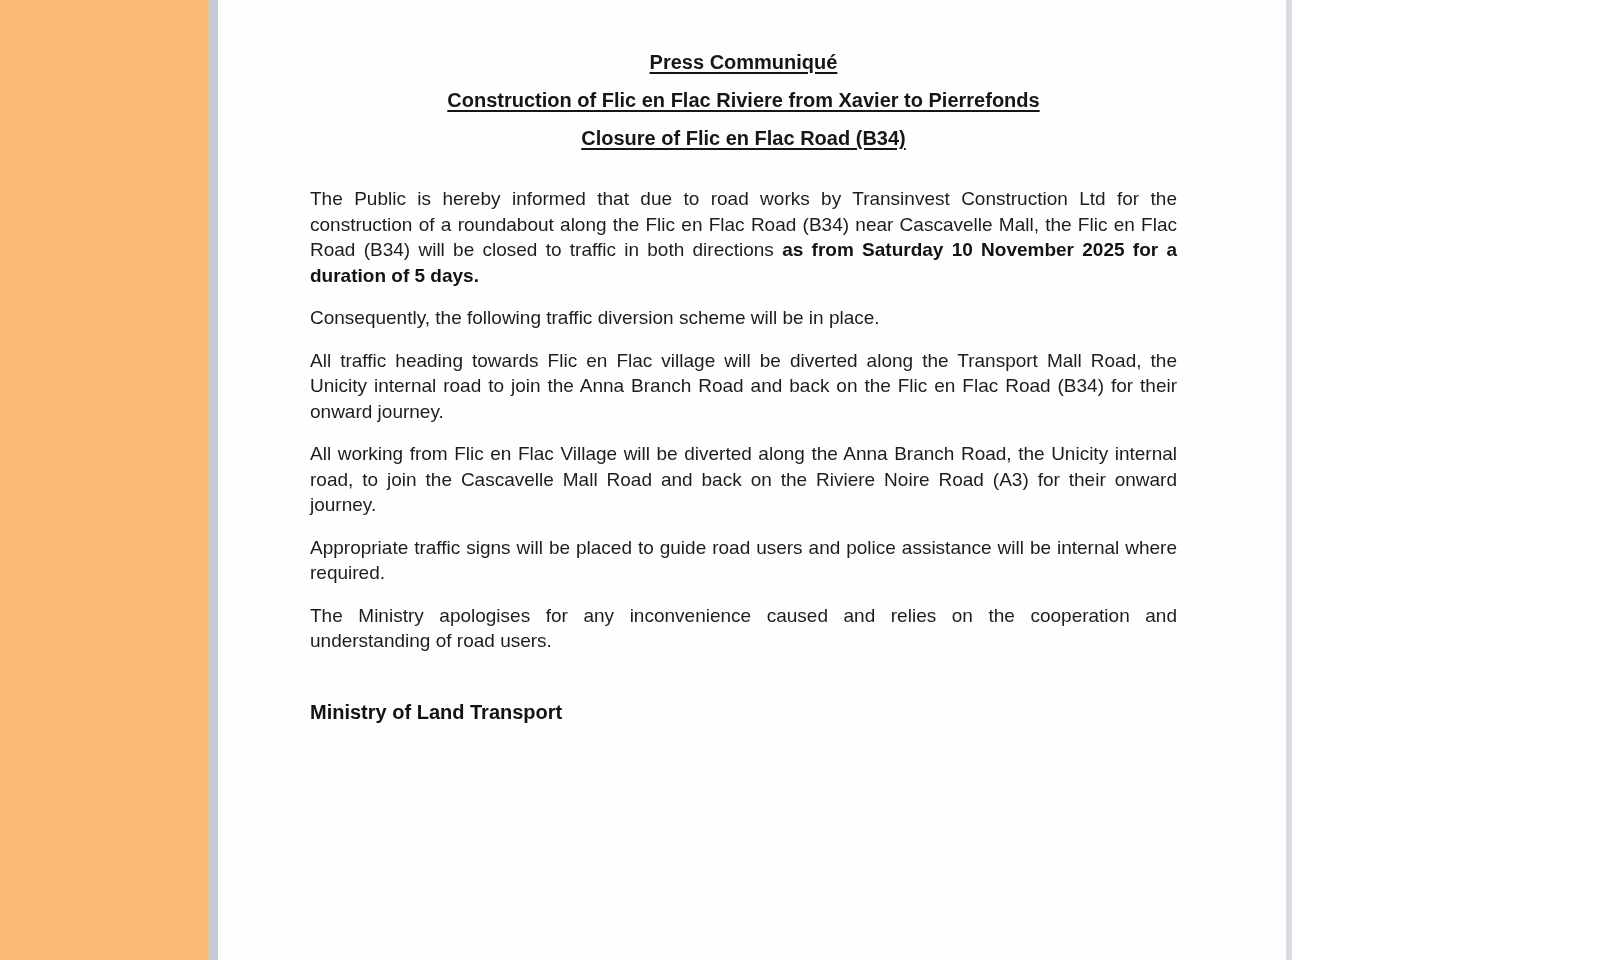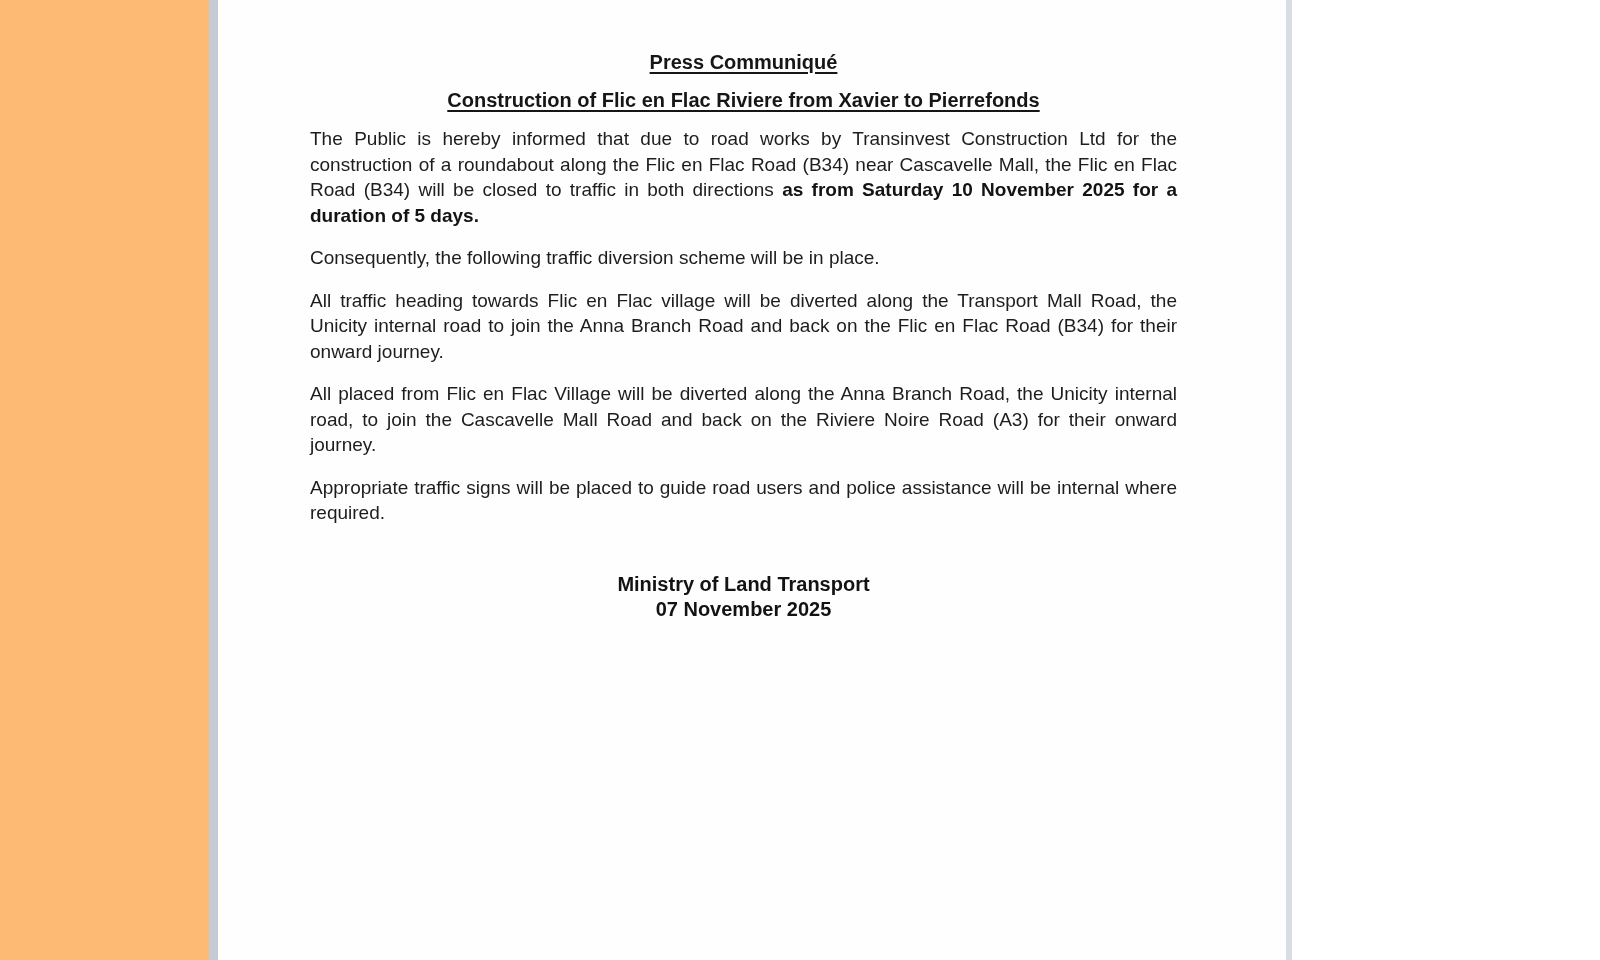--- a/index.html
+++ b/index.html
@@ -42,49 +42,50 @@
   .heading.last { margin-bottom: 36px; }
   .para {
     font-size: 19px;
     line-height: 25.5px;
     text-align: justify;
     margin: 0 0 17px 0;
   }
   .para strong { font-weight: bold; color: #131313; }
   .signature {
     margin-top: 46px;
-    text-align: center;
+    text-align: left;
     font-weight: bold;
     font-size: 20px;
     line-height: 25.5px;
     color: #131313;
   }
 </style>
 </head>
 <body>
 
 <div class="stage">
   <div class="paper">
 
     <h1 class="heading">Press Communiqué</h1>
 
     <h2 class="heading">Construction of Flic en Flac Riviere from Xavier to Pierrefonds</h2>
 
+    <h3 class="heading last">Closure of Flic en Flac Road (B34)</h3>
 
     <p class="para"><span>The Public is hereby informed that due to road works by Transinvest Construction Ltd for the construction of a roundabout along the Flic en Flac Road (B34) near Cascavelle Mall, the Flic en Flac Road (B34) will be closed to traffic in both directions </span><strong>as from Saturday 10 November 2025 for a duration of 5 days.</strong></p>
 
     <p class="para">Consequently, the following traffic diversion scheme will be in place.</p>
 
     <p class="para">All traffic heading towards Flic en Flac village will be diverted along the Transport Mall Road, the Unicity internal road to join the Anna Branch Road and back on the Flic en Flac Road (B34) for their onward journey.</p>
 
-    <p class="para">All placed from Flic en Flac Village will be diverted along the Anna Branch Road, the Unicity internal road, to join the Cascavelle Mall Road and back on the Riviere Noire Road (A3) for their onward journey.</p>
+    <p class="para">All working from Flic en Flac Village will be diverted along the Anna Branch Road, the Unicity internal road, to join the Cascavelle Mall Road and back on the Riviere Noire Road (A3) for their onward journey.</p>
 
     <p class="para">Appropriate traffic signs will be placed to guide road users and police assistance will be internal where required.</p>
 
 
+    <p class="para">The Ministry apologises for any inconvenience caused and relies on the cooperation and understanding of road users.</p>
 
     <div class="signature">
       <div>Ministry of Land Transport</div>
-      <div>07 November 2025</div>
     </div>
 
   </div>
 </div>
 
 </body></html>

